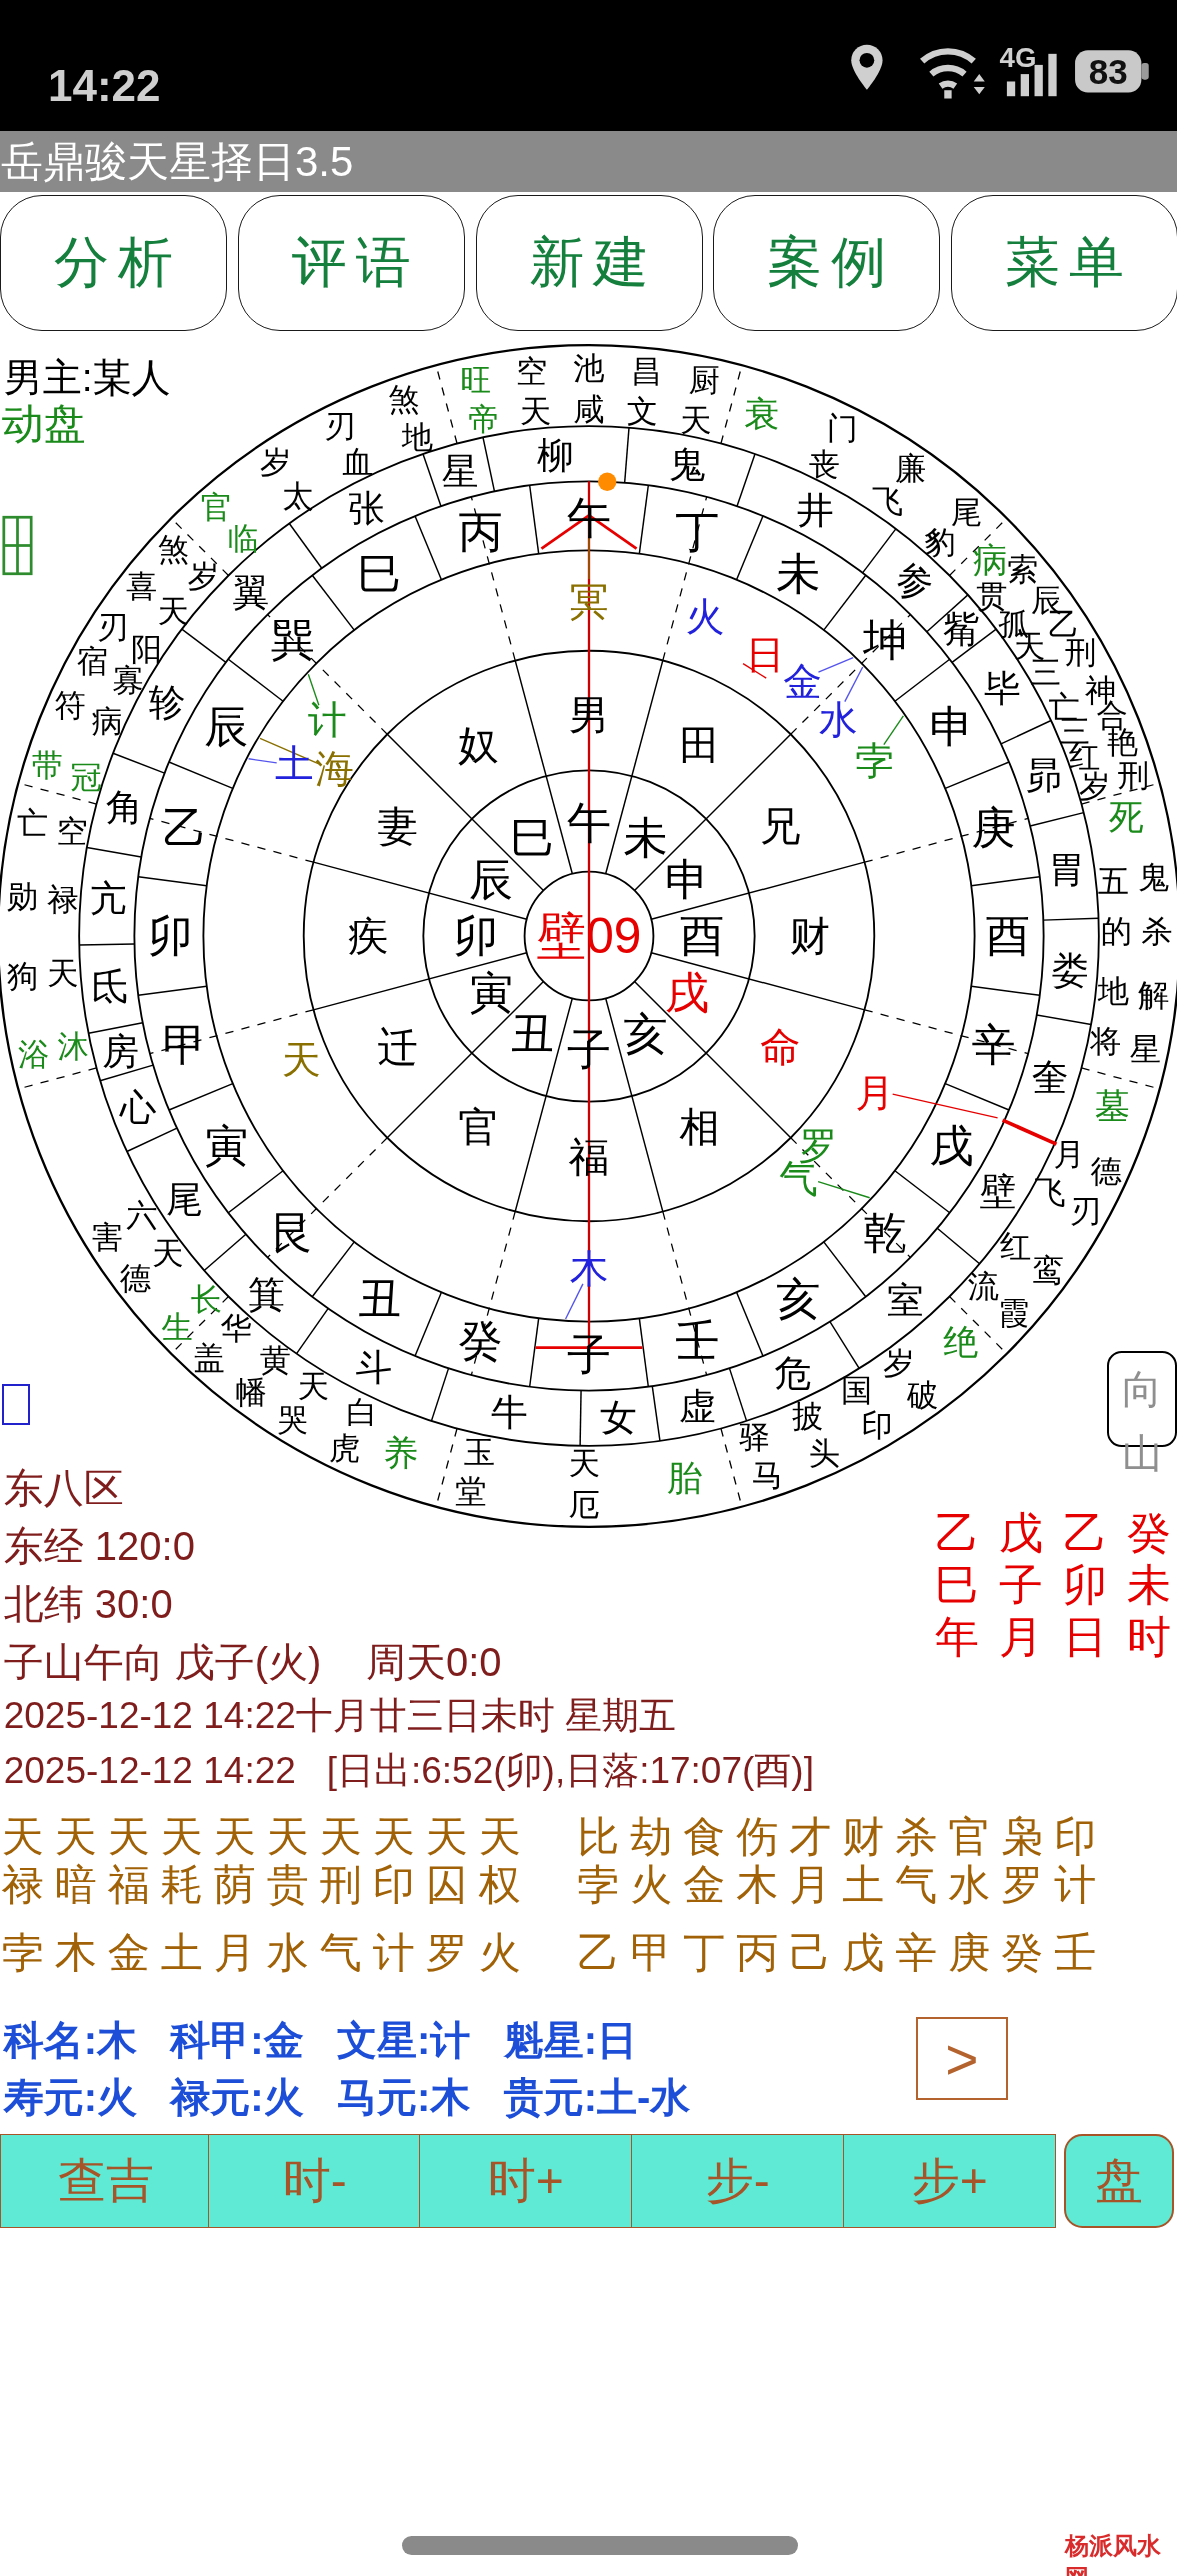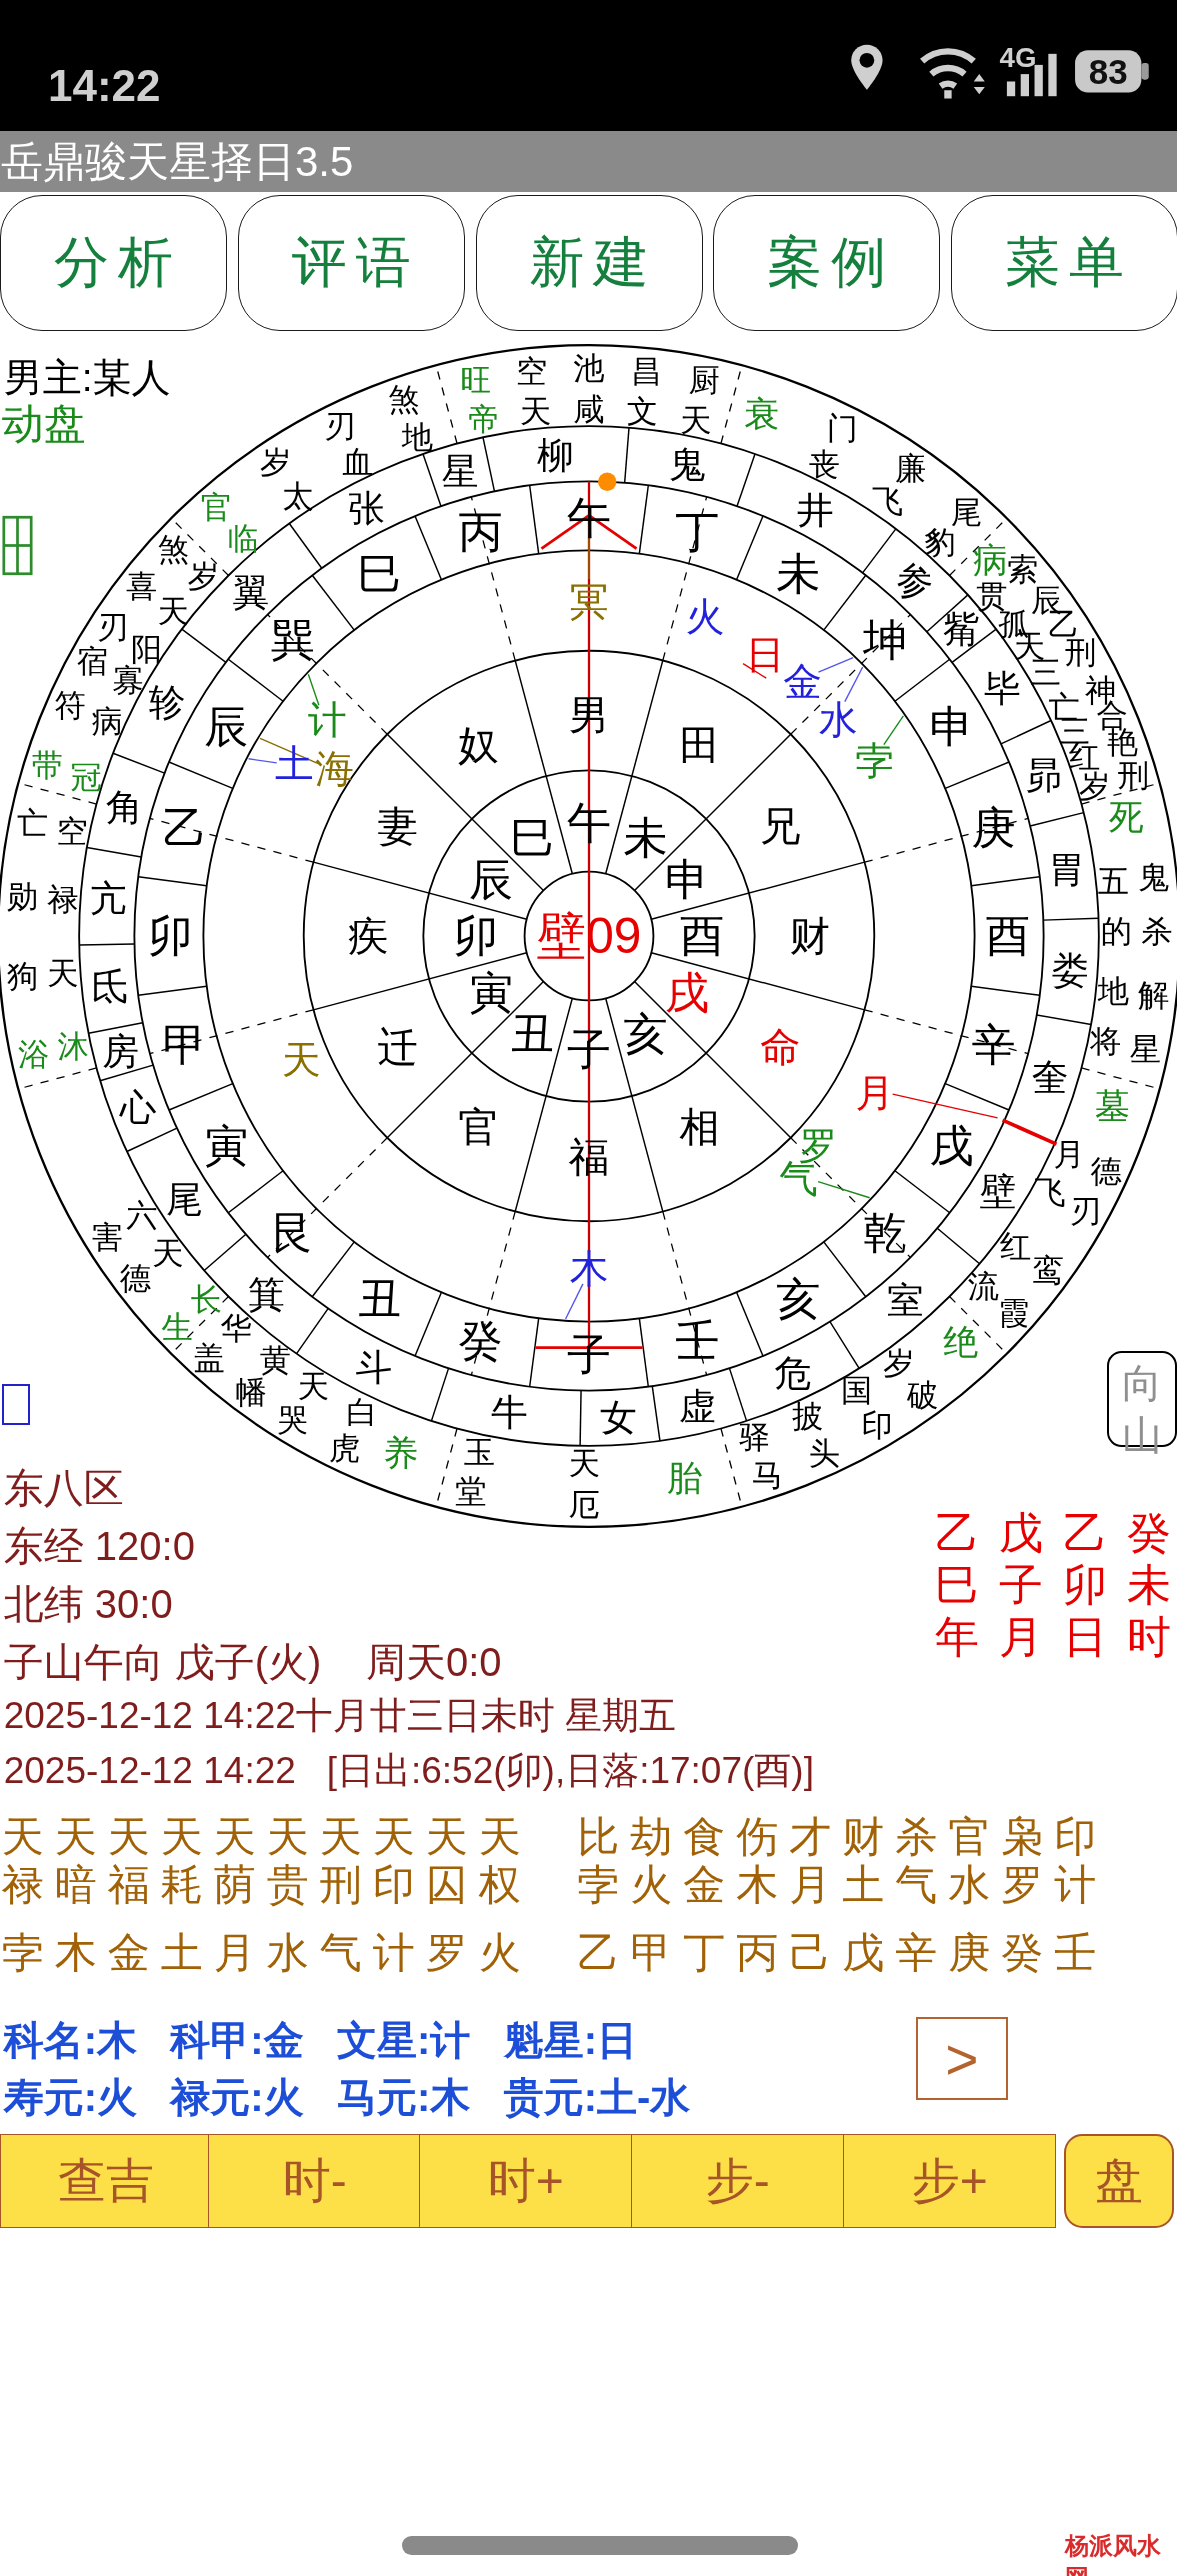--- a/index.html
+++ b/index.html
@@ -15,34 +15,34 @@
   #toolbar{left:0;top:195px;width:1178px;height:136px;display:flex;justify-content:space-between;}
   .tbtn{width:227px;height:136px;background:#fff;border:1.8px solid #1a1a1a;border-radius:42px;
         color:#15803d;font-size:55px;display:flex;align-items:center;justify-content:center;
         letter-spacing:9.2px;box-sizing:border-box;padding-left:9.2px;}
   
   #owner{left:3.7px;top:351px;font-size:39px;color:#000;}
   #mode{left:1.8px;top:396px;font-size:42px;color:#1a8a1a;}
   #gridicon{left:1.8px;top:515px;width:31px;height:61px;}
   #recticon{left:1.8px;top:1384px;width:28px;height:41px;border:2.8px solid #2222cc;box-sizing:border-box;}
   #xiangshan{left:1107px;top:1351px;width:70px;height:96px;border:2.8px solid #000;border-radius:14.7px;
-             color:#8f8f8f;font-size:40px;line-height:52px;text-align:center;box-sizing:border-box;padding-top:3.7px;}
+             color:#8f8f8f;font-size:40px;line-height:64px;text-align:center;box-sizing:border-box;padding-top:3.7px;}
   
   .info{left:3.7px;font-size:40px;color:#7f1d1d;white-space:pre;}
   .date{font-size:37px;}
   #pillars{left:935px;top:1507px;width:243px;color:#e60000;font-size:44px;line-height:52px;
            letter-spacing:20px;white-space:pre;}
   .bluerow{color:#a16207;font-size:42px;white-space:pre;letter-spacing:11px;left:1.8px;}
   .bluerow2{color:#1d4ed8;font-size:40px;white-space:pre;left:3.7px;font-weight:bold;}
   #morebtn{left:916px;top:2017px;width:88px;height:79px;border:2.8px solid #b4632f;color:#b4632f;
            font-size:57px;display:flex;align-items:center;justify-content:center;}
   
   #bottombar{left:0;top:2134px;width:1178px;height:94px;}
   .bbtn{position:absolute;top:0;height:94px;border:1.8px solid #a65428;color:#a65428;font-size:48px;
-        display:flex;align-items:center;justify-content:center;box-sizing:border-box;background:#fde047;}
+        display:flex;align-items:center;justify-content:center;box-sizing:border-box;background:#5eead4;}
   #homebar{left:402px;top:2536px;width:396px;height:19.3px;background:#8a8a8a;border-radius:10px;}
   #watermark{left:1065px;top:2530px;width:109px;font-size:24px;color:#d92b2b;font-weight:bold;
              letter-spacing:0px;font-family:"Liberation Serif",serif;}
 </style>
 </head>
 <body>
 
 <div class="abs" id="statusbar">
   <div class="abs" id="clock">14:22</div>
   <svg class="abs" style="left:819px;top:28px" width="350" height="83" viewBox="0 0 380 90">

